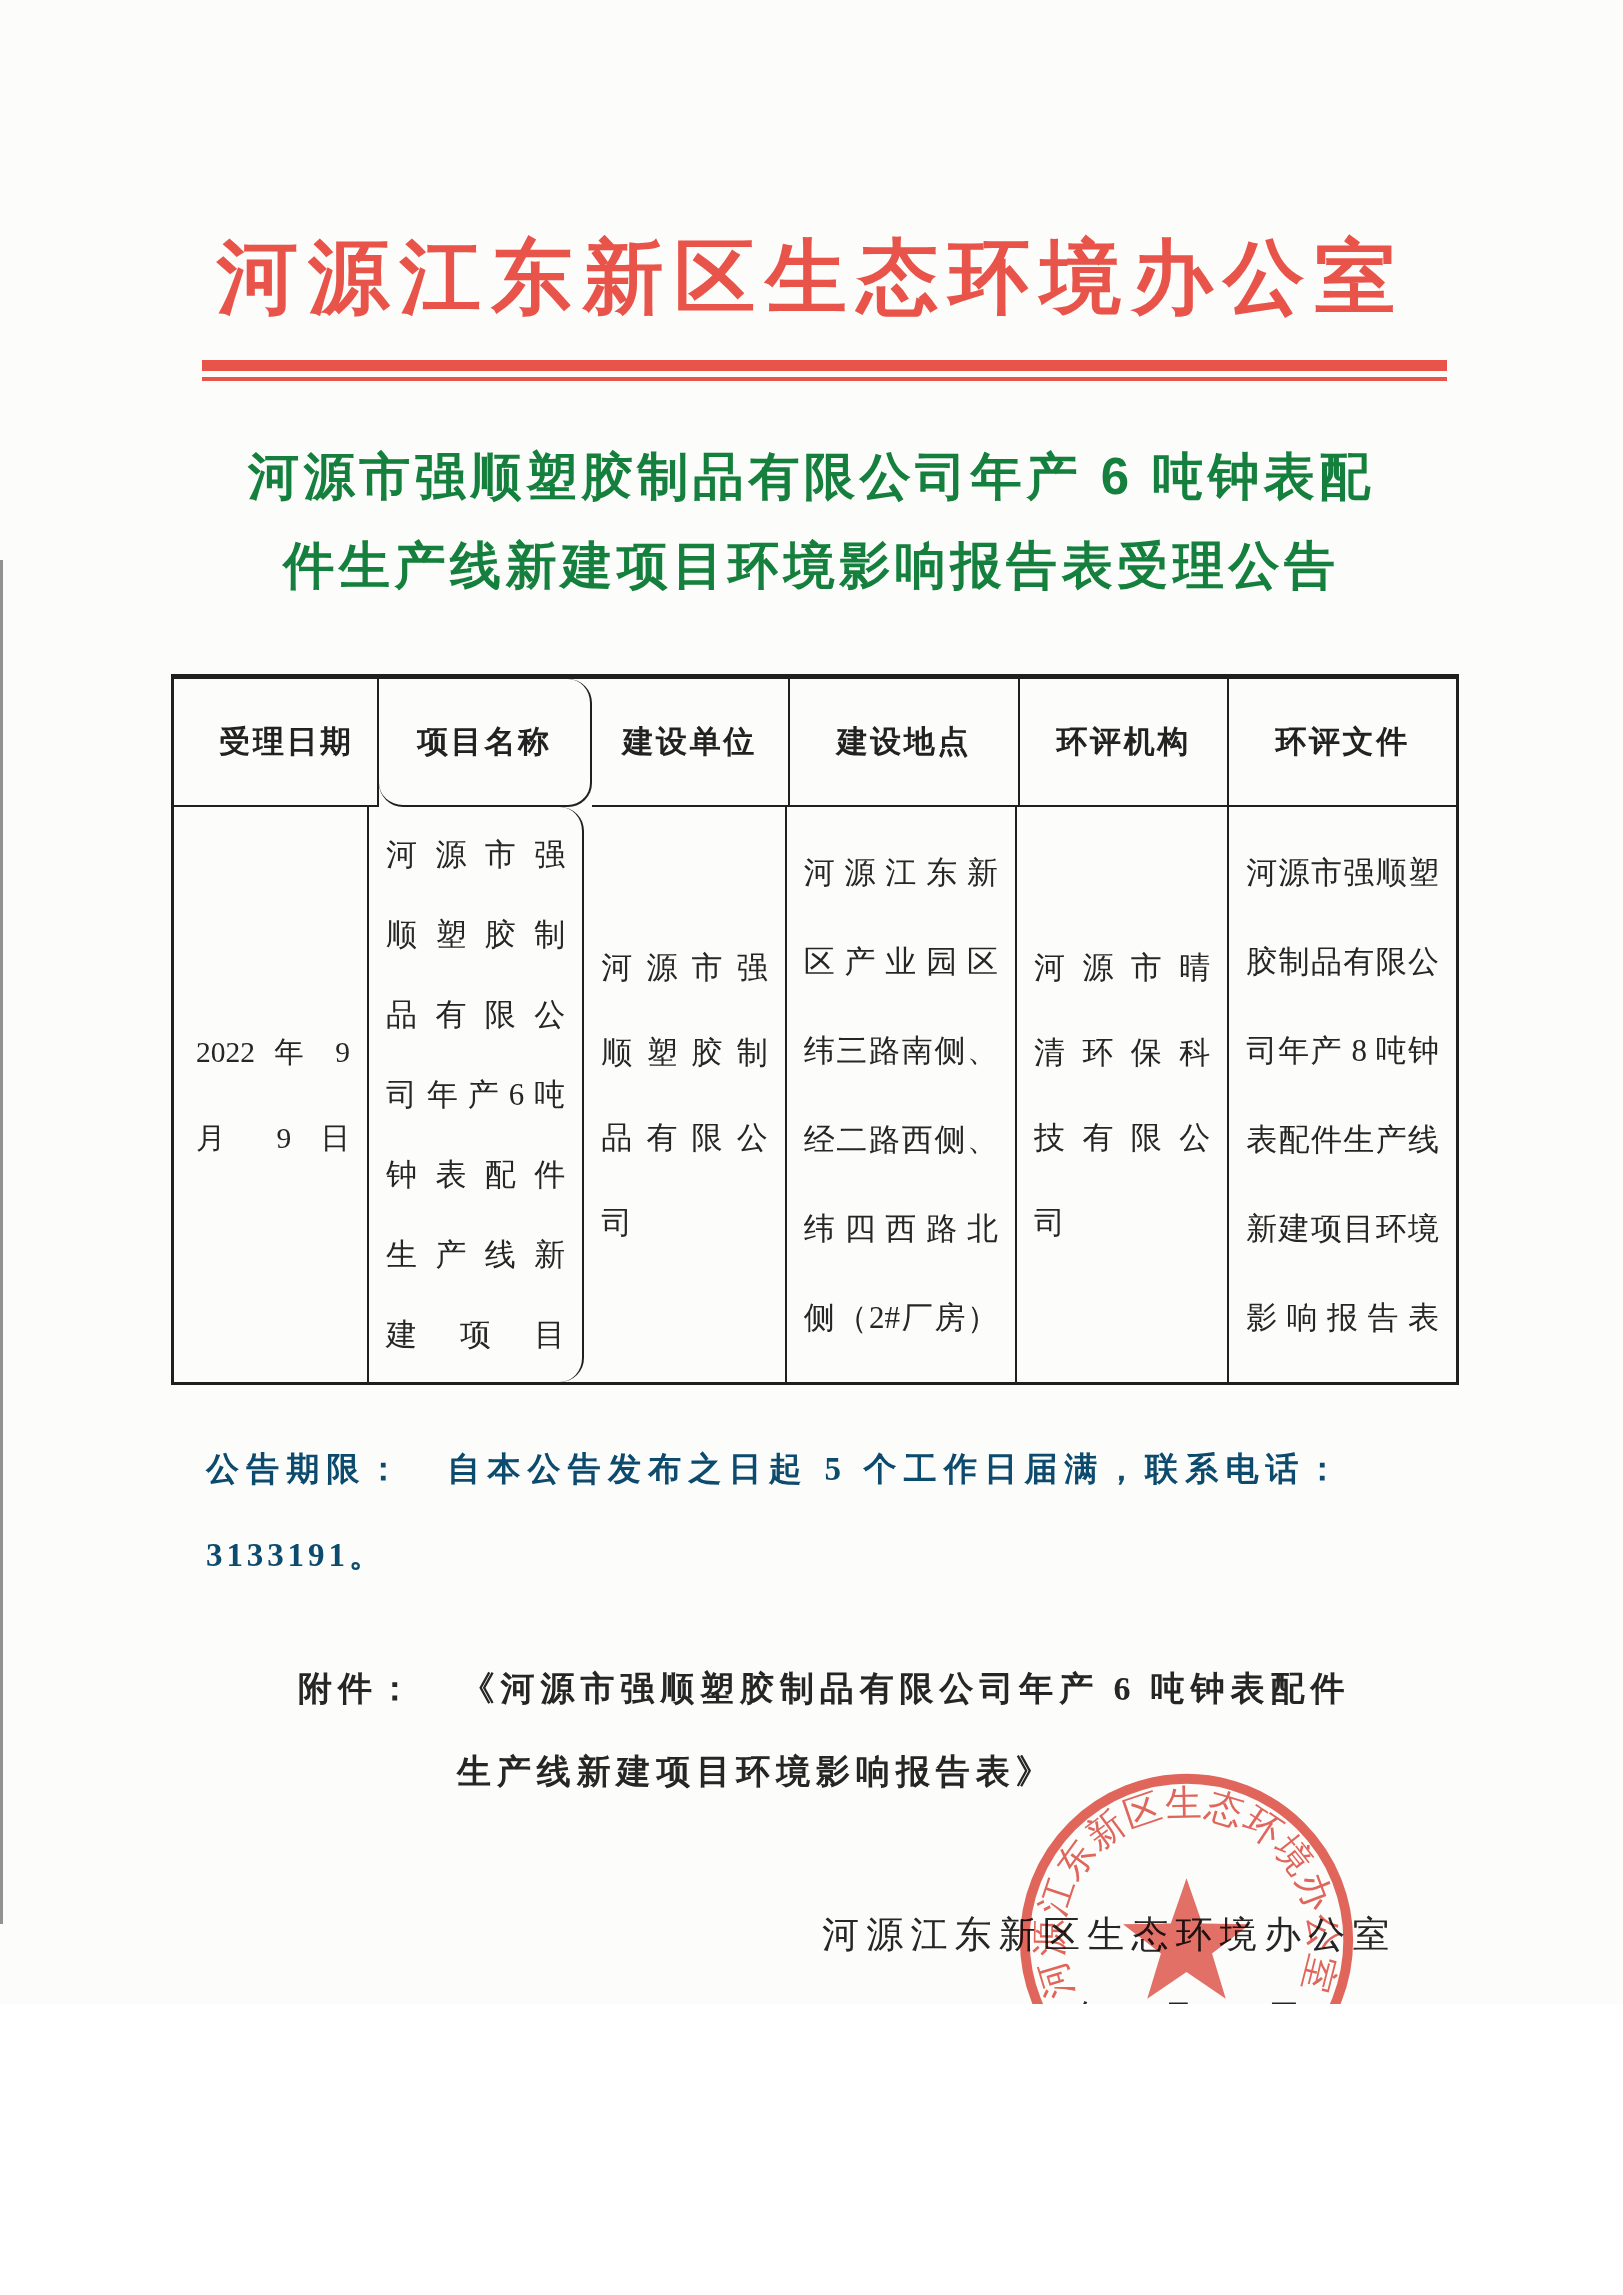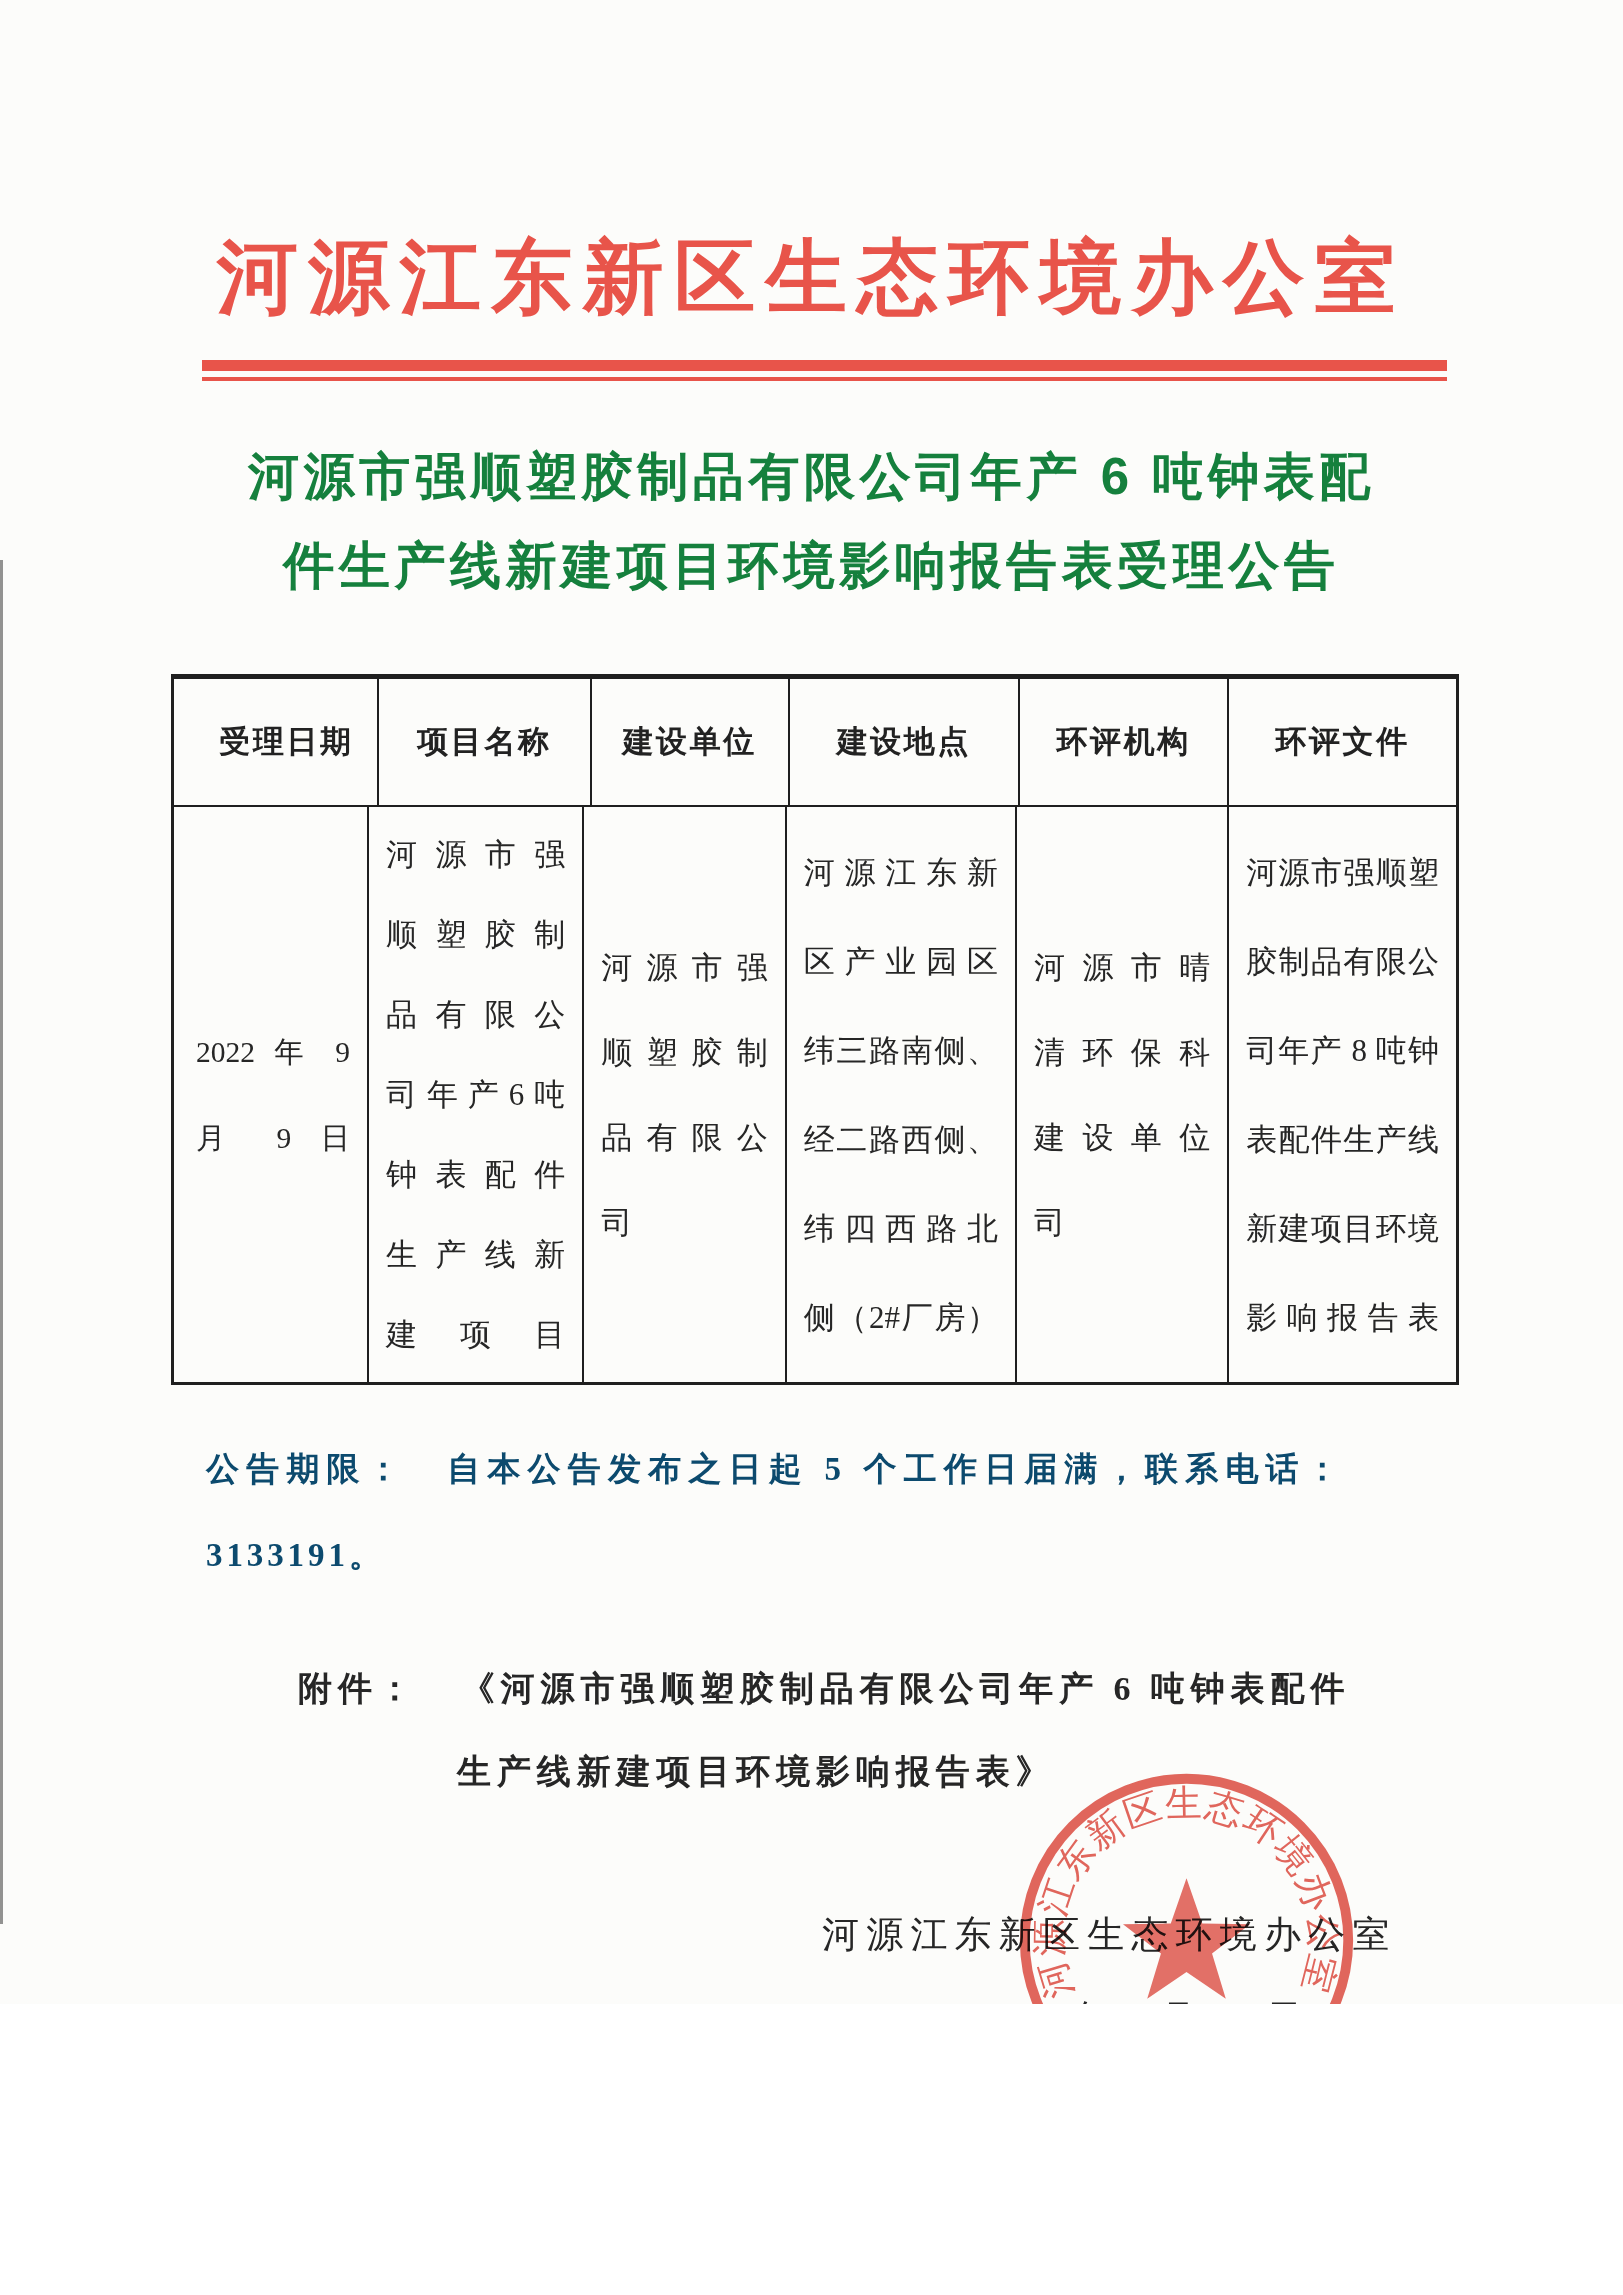--- a/index.html
+++ b/index.html
@@ -74,21 +74,21 @@
   .td:last-child{border-right:none;}
   .td .cell-text{
     display:block;width:100%;
     white-space:pre-line;
     text-align:justify;text-align-last:justify;
     -moz-text-align-last:justify;
     text-justify:inter-character;
     word-break:keep-all;
     line-height:85px;
   }
-  .c0{flex:285 0 0;padding-left:22px;} .c1{flex:332 0 0;} .c2{flex:308 0 0;}
+  .c0{flex:285 0 0;padding-left:22px;} .c1{flex:332 0 0;border-radius:24px;} .c2{flex:308 0 0;}
   .c3{flex:360 0 0;} .c4{flex:326 0 0;} .c5{flex:357 0 0;}
   .c1 .cell-text{line-height:80px;}
   .c3 .cell-text,.c5 .cell-text{line-height:89px;}
   .c0 .cell-text{line-height:86px;font-size:29.5px;}
 
   
   .notice-1,.notice-2{
     position:absolute;left:206px;
     font-size:33px;letter-spacing:7.2px;font-weight:600;color:#0c4a6e;
     white-space:nowrap;
@@ -182,21 +182,21 @@
         <span class="cell-text">河源江东新
 区产业园区
 纬三路南侧、
 经二路西侧、
 纬四西路北
 侧（2#厂房）</span>
       </div>
       <div class="td c4">
         <span class="cell-text">河源市晴
 清环保科
-建设单位
+技有限公
 司</span>
       </div>
       <div class="td c5">
         <span class="cell-text">河源市强顺塑
 胶制品有限公
 司年产 8 吨钟
 表配件生产线
 新建项目环境
 影响报告表</span>
       </div>

